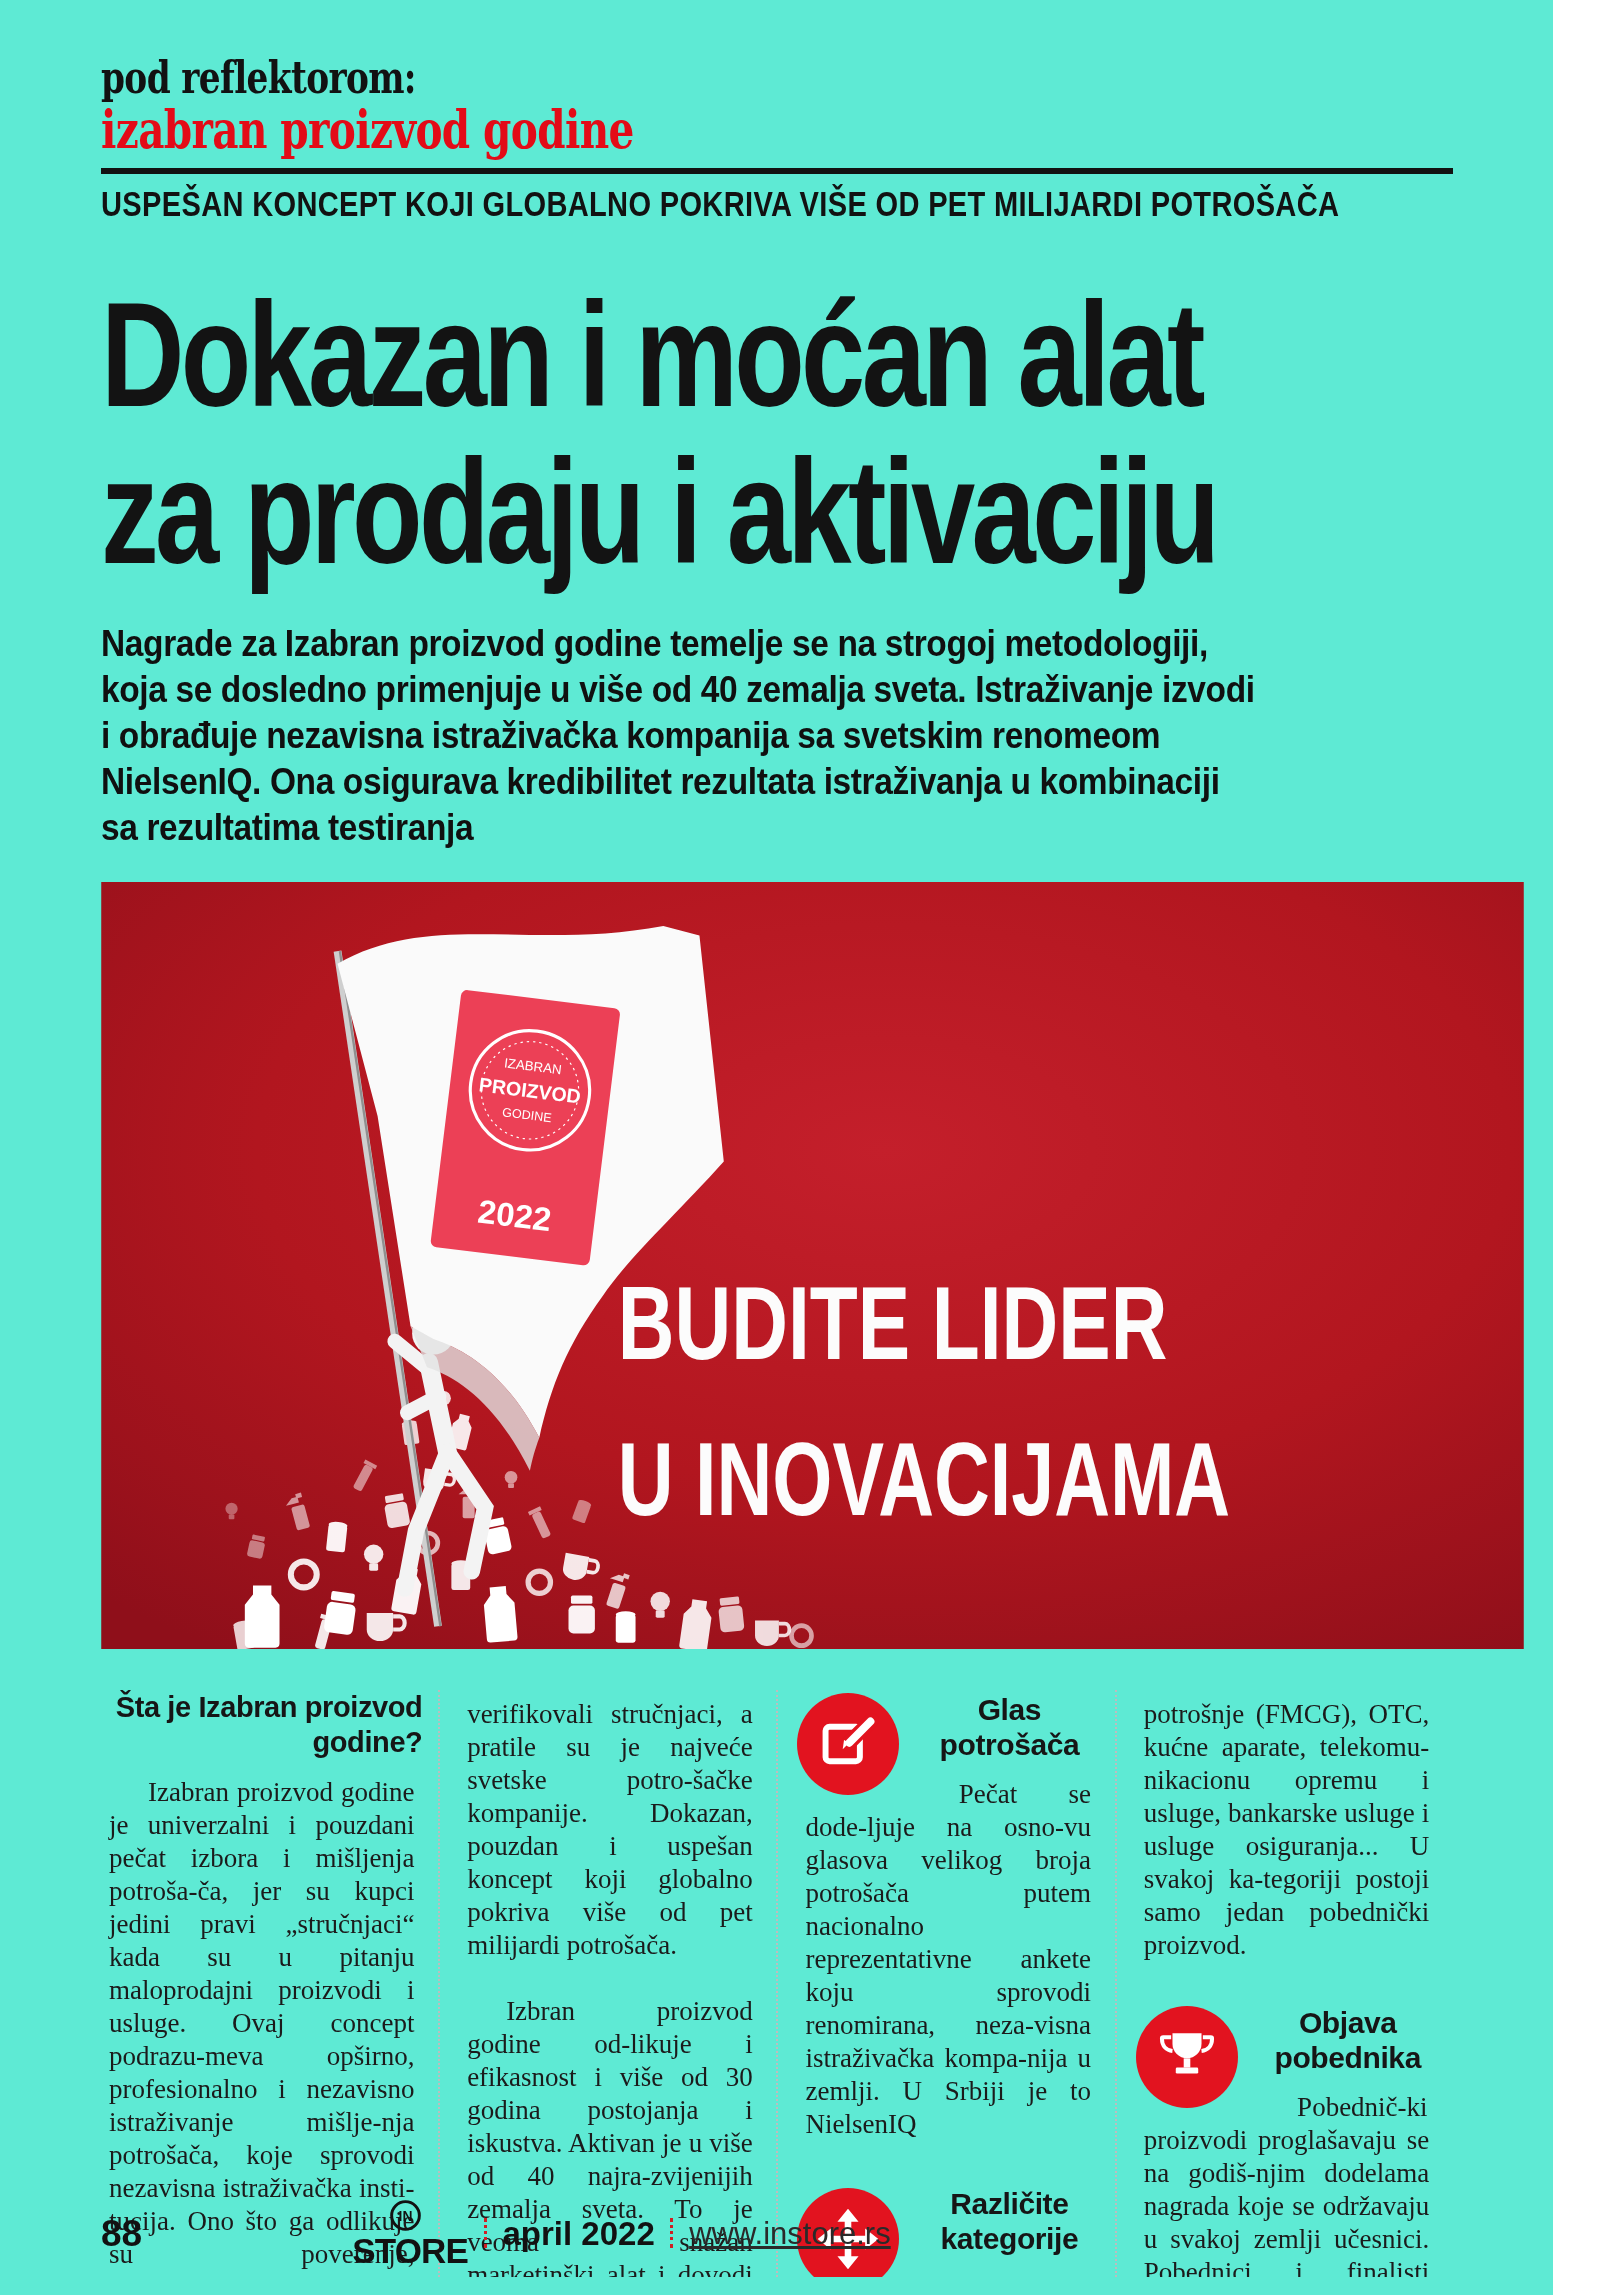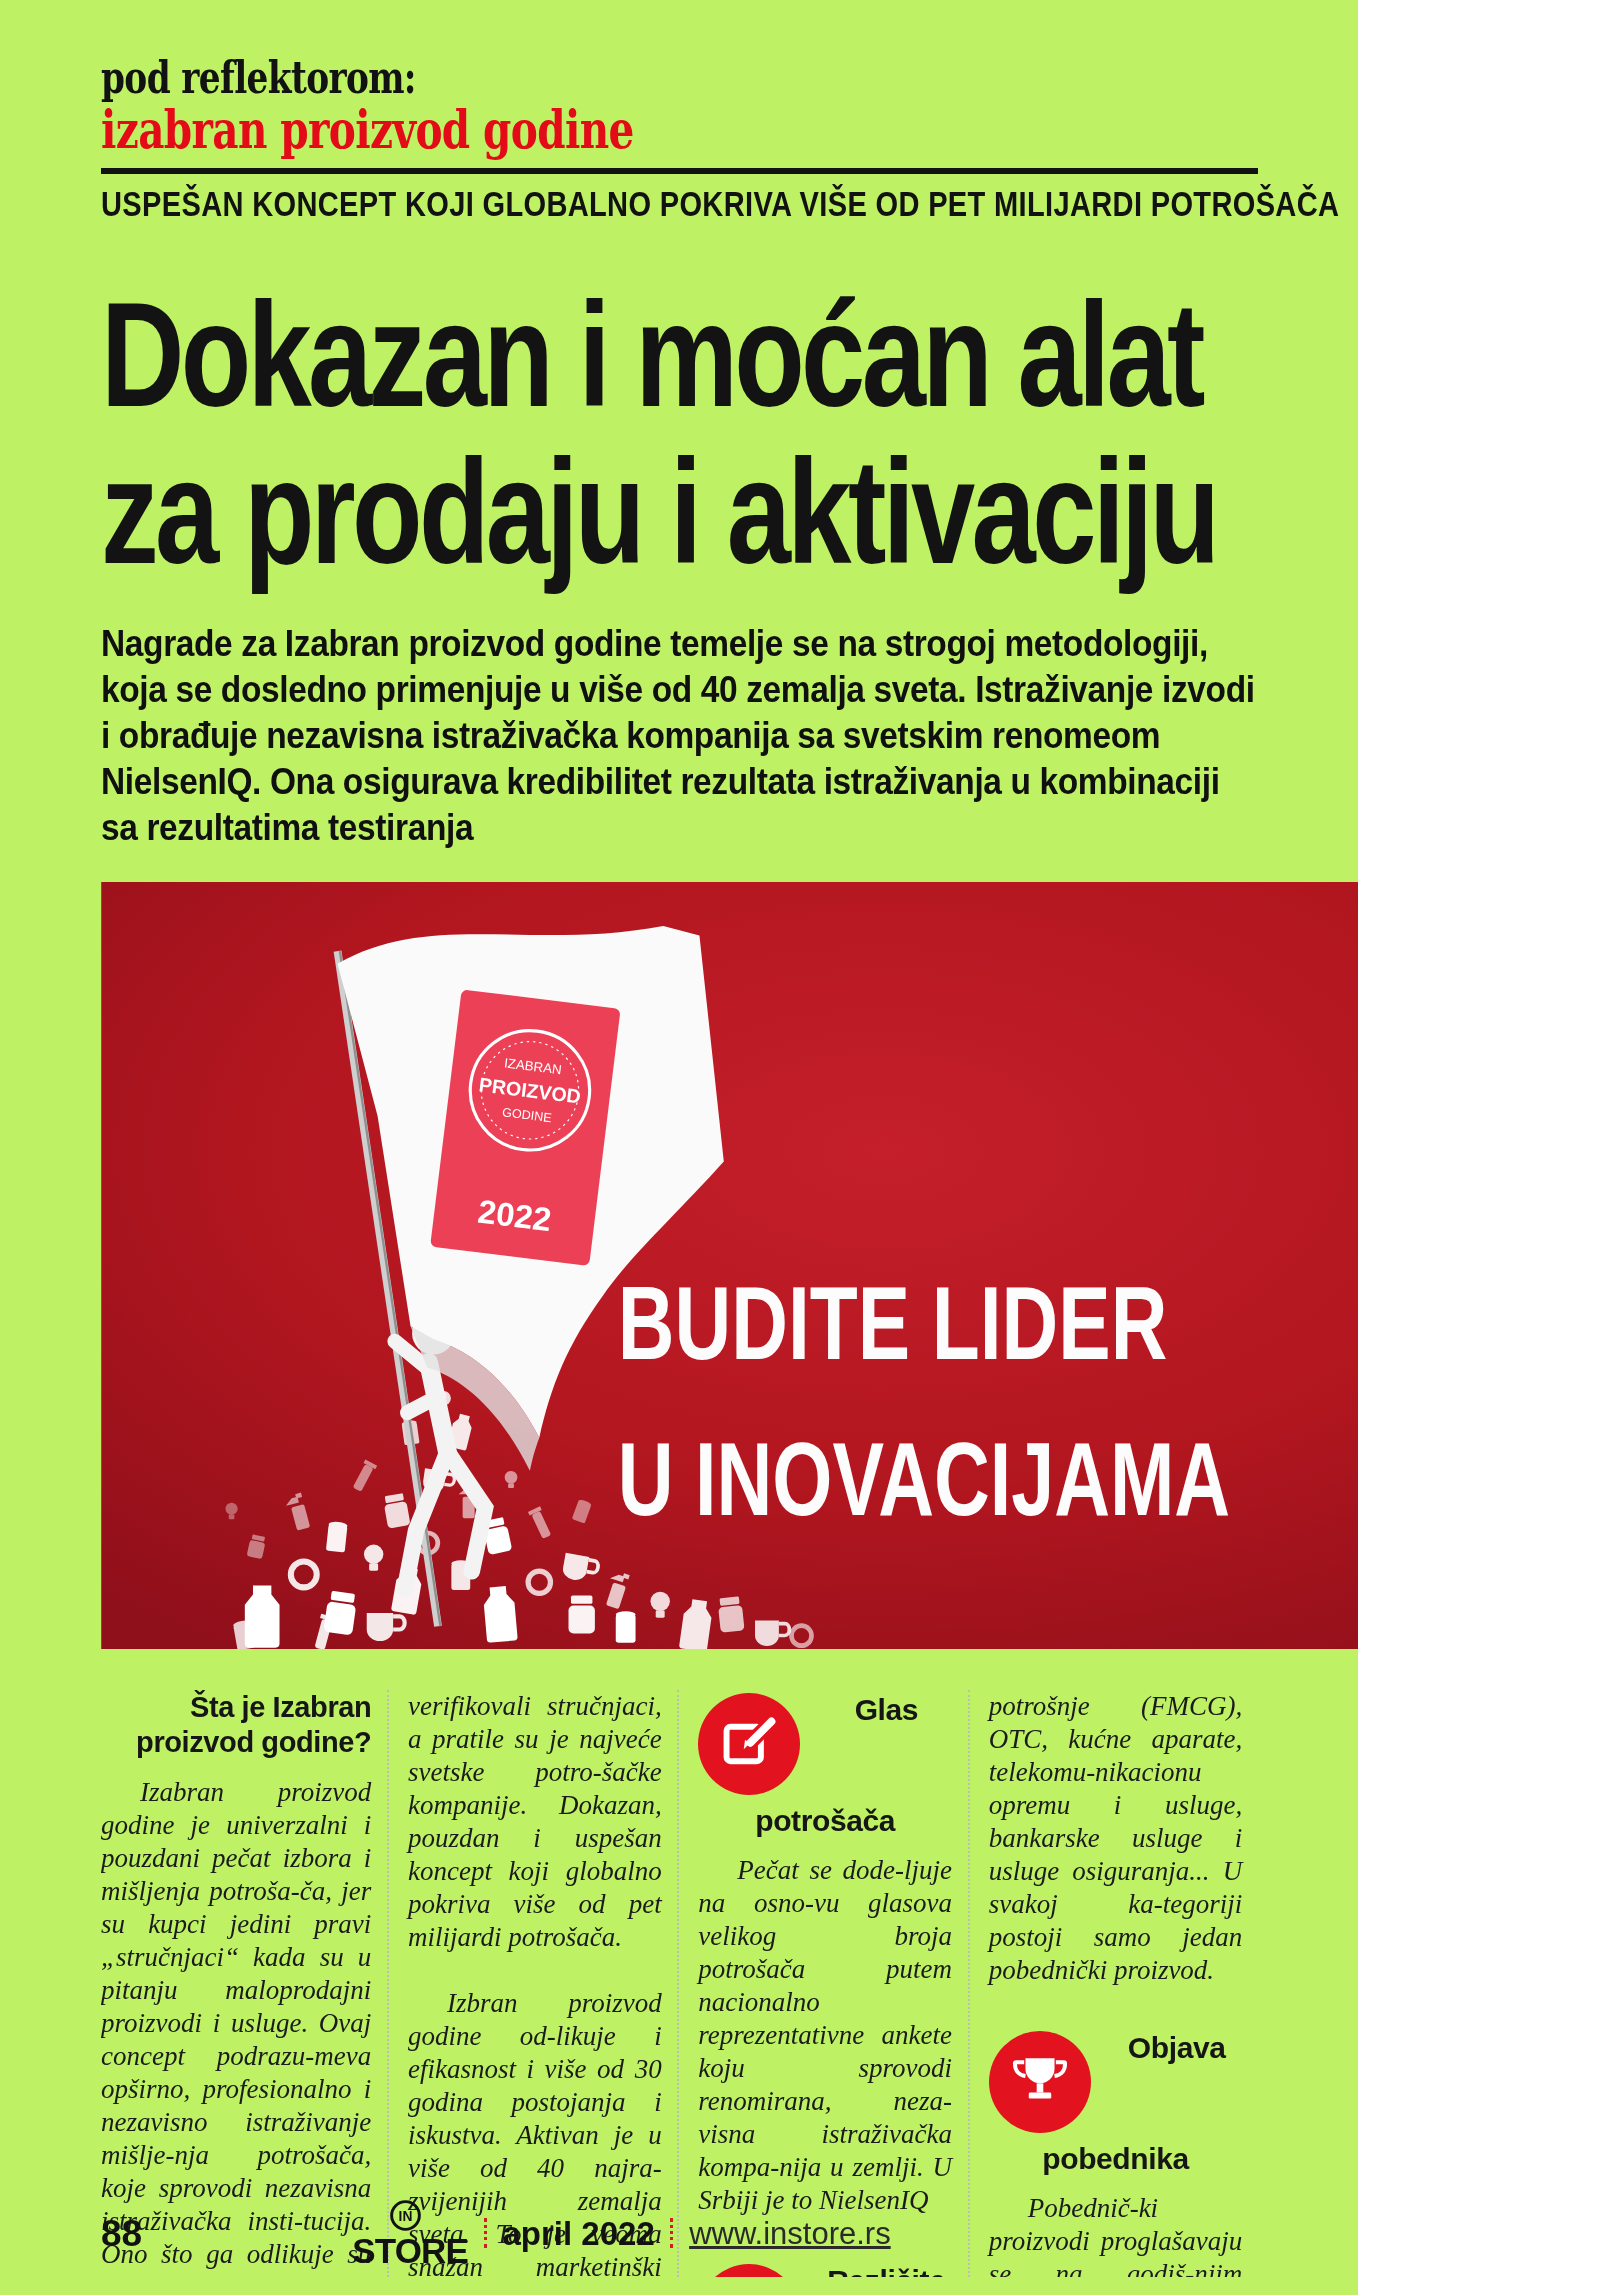--- a/index.html
+++ b/index.html
@@ -1,19 +1,19 @@
 <!DOCTYPE html>
 <html style="font-size:12.6px"><head>
 <meta charset="utf-8">
 <style>
   html,body { margin:0; padding:0; background:#ffffff; }
   .page {
-    position:relative; width:1358px; height:2295px; overflow:hidden;
+    position:relative; width:1553px; height:2295px; overflow:hidden;
     box-sizing:border-box; padding:55px 100px 0 101px;
-    background:#bef264; font-family:"Liberation Sans", sans-serif; color:#151515;
+    background:#5eead4; font-family:"Liberation Sans", sans-serif; color:#151515;
   }
   
   .kick1 { font:700 44px/46px "DejaVu Serif", serif; color:#121212;
            transform:scaleX(.78); transform-origin:0 100%; white-space:nowrap; letter-spacing:-0.8px;}
   .kick2 { font:700 52px/53px "DejaVu Serif", serif; color:#e30b17; margin-top:1.6px;
            transform:scaleX(.78); transform-origin:0 100%; white-space:nowrap; letter-spacing:-0.8px;}
   .rule  { height:5.5px; background:#121212; margin-top:12.6px; }
   .subtitle { font:700 35px/35px "Liberation Sans", sans-serif; margin-top:12.6px; letter-spacing:0.4px;
               transform:scaleX(.83); transform-origin:0 50%; white-space:nowrap; color:#121212;}
   .headline { margin-top:55px; }
@@ -24,21 +24,21 @@
   
   .hero { margin:31px 0 0 0; width:1423px; height:767px; }
   
   .columns { display:flex; margin-top:41px; height:587px; overflow:hidden; }
   .col { box-sizing:border-box; width:356px; padding:0 15.7px 0 19px;
          font:400 27px/33px "Liberation Serif", serif; color:#1b1b1b; text-align:justify; }
   .col:first-child { padding-left:0; }
   .col + .col { border-left:2.4px dotted #bdbdbd; }
   .col h2 { font:700 29px/35px "Liberation Sans", sans-serif; letter-spacing:-0.4px;
             color:#161616; margin:0 0 16px 0; text-align:right;}
-  .col p { margin:0;font-style:italic; }
+  .col p { margin:8px; }
   .col p.gap { margin-top:33px; }
   .col p.ind { text-indent:39px; }
   .section { margin:0; }
   .section + .section, .section.after-text { margin-top:44px; }
   .circle-icon { float:left; width:102px; height:102px; border-radius:50%; background:#e2131f;
                  margin:3.1px 20.4px 7.9px 0; display:flex; align-items:center; justify-content:center; }
   .circle-icon svg { width:66px; height:66px; }
   .section h3 { font:700 30px/35px "Liberation Sans", sans-serif; letter-spacing:-0.4px;
                 color:#161616; margin:0 0 15.7px 0; padding-top:1.6px; text-align:center;}
   

